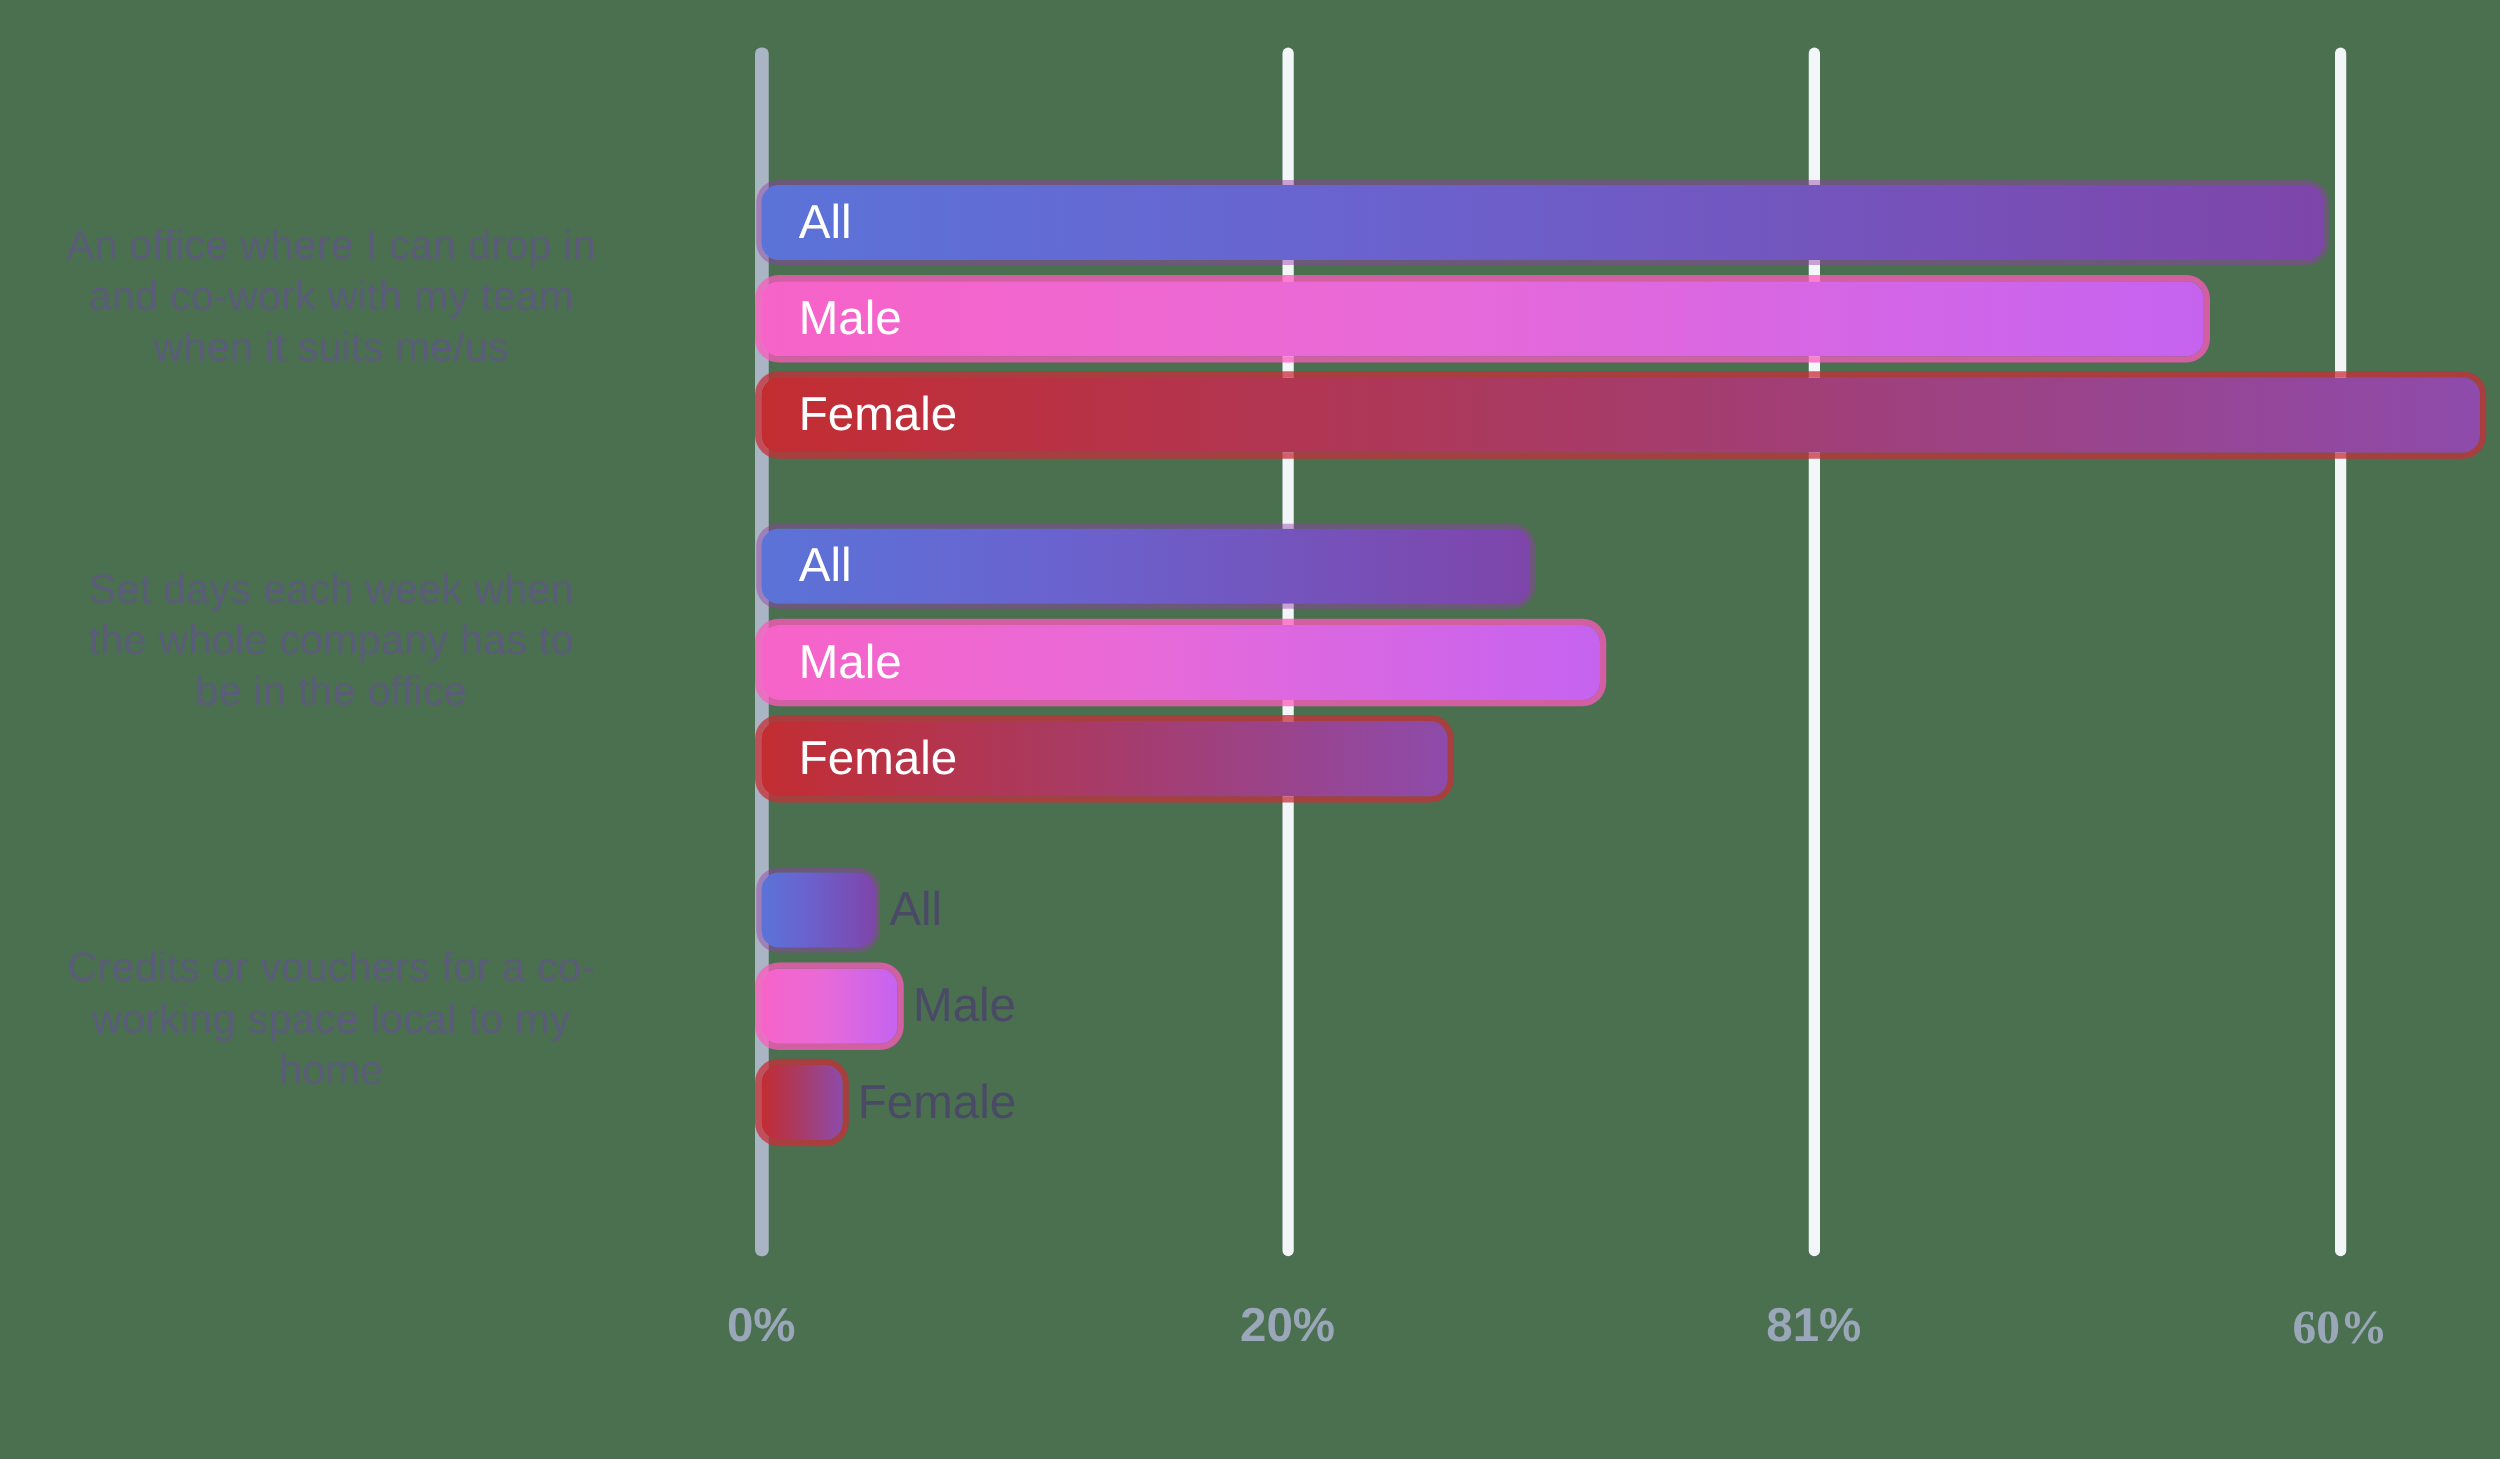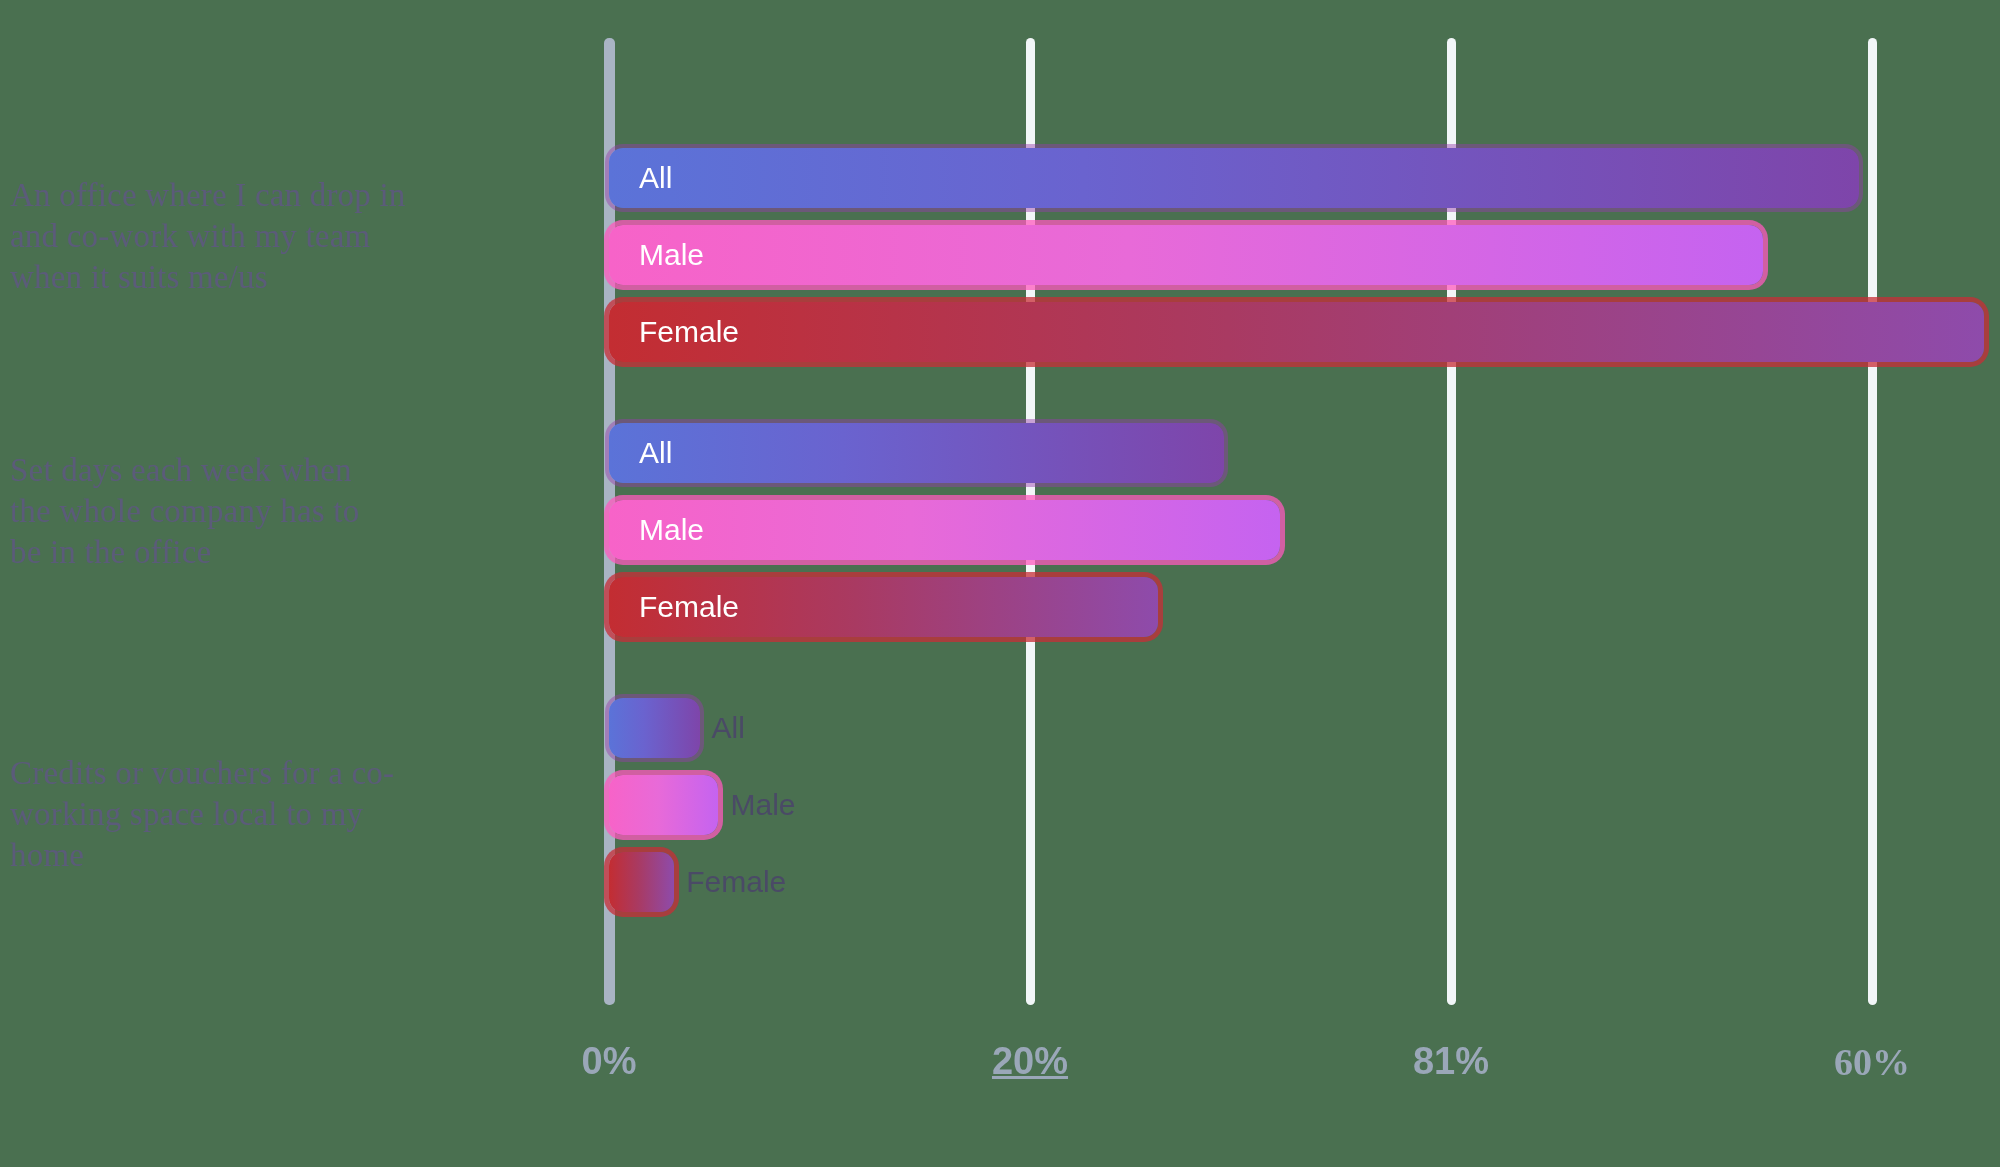--- a/index.html
+++ b/index.html
@@ -29,27 +29,26 @@
   }
   .gridline.axis-zero {
     background: #a9b4c4;
     width: 11px;
   }
 
   
   .cat-label {
     position: absolute;
     right: 1660px;        
-    text-align: left;
+    text-align: center;
     color: #5b5b7a;
     font-size: 33px;
     line-height: 41px;
     letter-spacing: .2px;
     white-space: pre-line;
-    font-family: Liberation Serif, serif;
   }
 
   
   .bar {
     position: absolute;
     border-radius: 14px;
     box-sizing: border-box;
     display: flex;
     align-items: center;
   }
@@ -67,21 +66,21 @@
     box-shadow: 0 0 0 5px rgba(255, 90, 190, .75);
   }
   .bar.series-female .bar-inner {
     background: linear-gradient(90deg, #c32d32 0%, #a93a62 45%, #8e4bab 100%);
     box-shadow: 0 0 0 5px rgba(200, 45, 55, .75);
   }
 
   .bar-label {
     position: relative;
     z-index: 2;
-    font-size: 30px;
+    font-size: 38px;
     white-space: nowrap;
     pointer-events: none;
   }
   .bar-label.inside {
     color: #ffffff;
     margin-left: 30px;
   }
   .bar-label.outside {
     color: #4a4a66;
     position: absolute;
@@ -157,18 +156,18 @@
         <span class="bar-label outside">Male</span>
       </div>
       <div class="bar series-female" style="left: 609px; top: 852px; width: 65.255px; height: 60px;">
         <div class="bar-inner"></div>
         <span class="bar-label outside">Female</span>
       </div>
     </div>
 
   <div id="tick-labels">
       <div class="tick-label" style="left: 609px; top: 1040px;">0%</div>
-      <div class="tick-label" style="left: 1030px; top: 1040px; text-decoration: underline;">20%</div>
+      <div class="tick-label" style="left: 1030px; top: 1040px;">20%</div>
       <div class="tick-label" style="left: 1451px; top: 1040px;">81%</div>
       <div class="tick-label" style="left: 1872px; top: 1040px; font-family: Liberation Serif, serif;">60%</div>
     </div>
 
 </div>
 
 </body></html>

